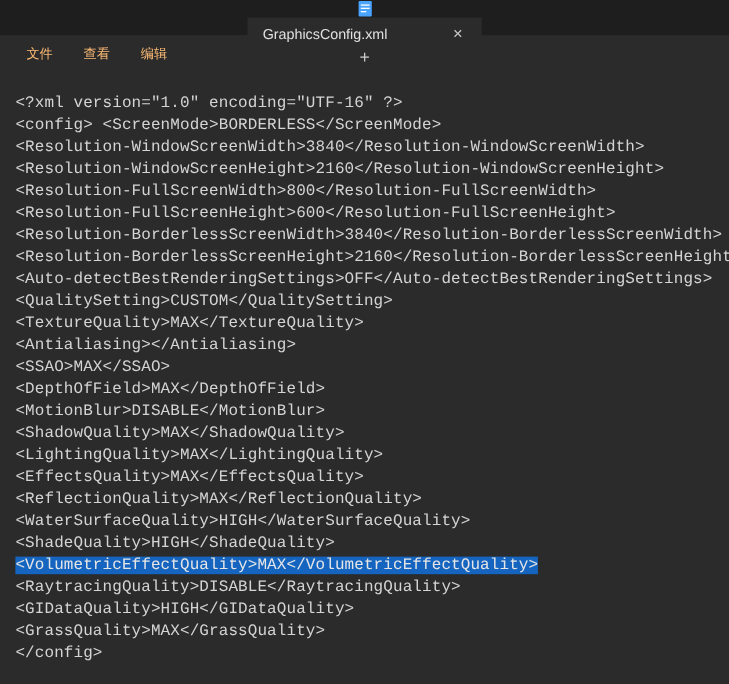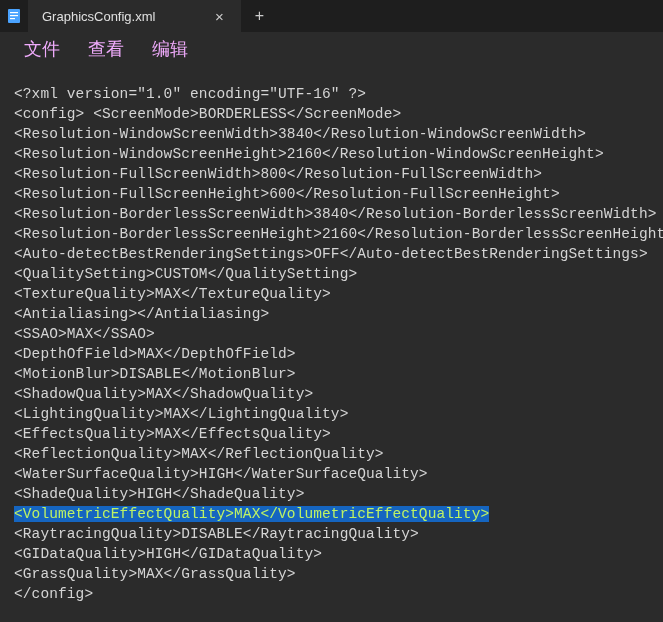--- a/index.html
+++ b/index.html
@@ -9,20 +9,21 @@
       background: #2b2b2b;
       font-family: "Segoe UI", "Microsoft YaHei", sans-serif;
       color: #cccccc;
       overflow: hidden;
     }
     .title-bar {
       height: 32px;
       background: #1e1e1e;
       display: flex;
       align-items: center;
+      flex-direction: column;
     }
     .app-icon {
       width: 28px;
       height: 32px;
       display: flex;
       align-items: center;
       justify-content: center;
     }
     .app-icon svg { width: 16px; height: 16px; }
     .tab {
@@ -58,36 +59,36 @@
     .menu-bar {
       height: 34px;
       background: #2b2b2b;
       display: flex;
       align-items: center;
       padding: 0 10px;
       gap: 0;
     }
     .menu-item {
       padding: 6px 14px;
-      font-size: 18px;
-      color: #f0abfc;
+      font-size: 12px;
+      color: #fdba74;
       cursor: pointer;
     }
     .editor {
       padding: 18px 14px;
       font-family: Consolas, "Courier New", monospace;
       font-size: 14.5px;
       line-height: 20px;
       color: #d4d4d4;
       white-space: pre;
       letter-spacing: 0.1px;
     }
     .hl {
       background: #1565c0;
-      color: #bef264;
+      color: #e5e5e5;
     }
     .line { display: block; }
   </style>
 </head>
 <body>
 
 <div class="title-bar">
   <div class="app-icon">
     <svg viewBox="0 0 16 16">
       <rect x="2" y="1" width="12" height="14" rx="1" fill="#4aa3ff"></rect>

